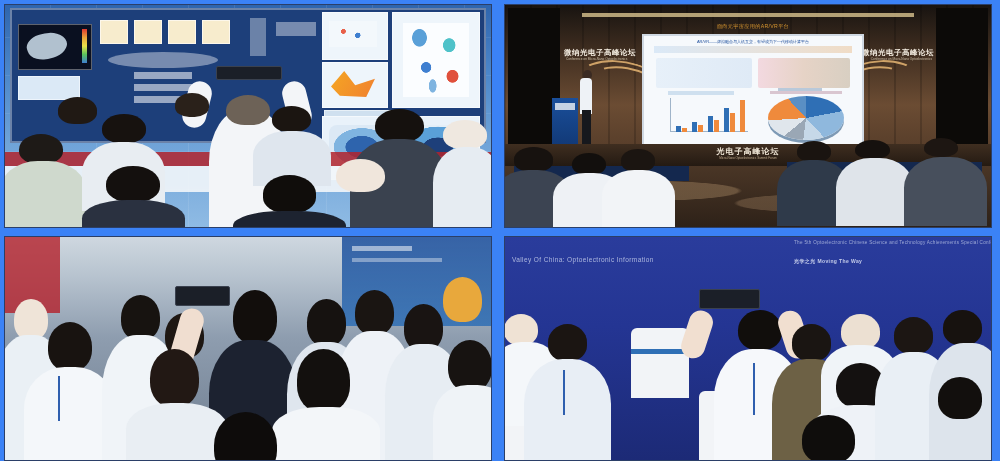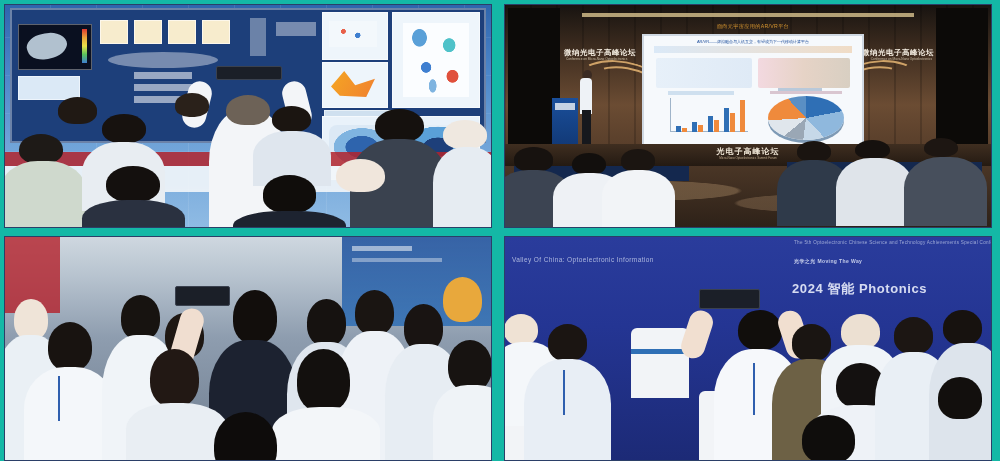--- a/index.html
+++ b/index.html
@@ -2,21 +2,21 @@
 <html><head>
 <meta charset="utf-8">
 <title>Conference Photo Collage</title>
 <style>
   html,body{margin:0;padding:0;background:#1b2a4a;}
   body{font-family:"Liberation Sans",sans-serif;}
 
   .collage{
     position:relative;
     width:1000px;height:461px;
-    background:#14b8a6;
+    background:#3b82f6;
     overflow:hidden;
     box-sizing:border-box;
     padding:4px;
     display:grid;
     grid-template-columns:488px 488px;
     grid-template-rows:224px 225px;
     gap:8px 12px;
   }
 
   .cell{position:relative;overflow:hidden;background:#0d1830;}
@@ -363,21 +363,20 @@
       <div class="head" style="left:43%;top:78%;width:13%;height:30%;background:#0e0c0b;"></div>
     </div>
     <div class="frame-line"></div>
   </div>
 
   <div class="cell br" title="Seated audience in front of a blue conference backdrop">
     <div class="bg"></div>
     <div class="bd-en">Valley Of China: Optoelectronic Information</div>
     <div class="bd-en2">The 5th Optoelectronic Chinese Science and Technology Achievements Special Conference</div>
     <div class="bd-slogan">光学之光  Moving  The Way</div>
-    <div class="bd-year">2024  智能  Photonics</div>
 
     <div class="heads" style="height:78%;">
       <div class="chair" style="left:26%;top:24%;width:12%;height:40%;"></div>
       <div class="chair-band" style="left:26%;top:36%;width:12%;"></div>
       <div class="chair" style="left:-2%;top:52%;width:13%;height:48%;"></div>
       <div class="chair" style="left:40%;top:60%;width:14%;height:42%;"></div>
       <div class="chair" style="left:62%;top:50%;width:14%;height:50%;"></div>
 
       <div class="head" style="left:0%;top:16%;width:7%;height:18%;background:#efe2d4;"></div>
       <div class="body" style="left:-3%;top:32%;width:15%;height:48%;background:#f4f7fa;"></div>

